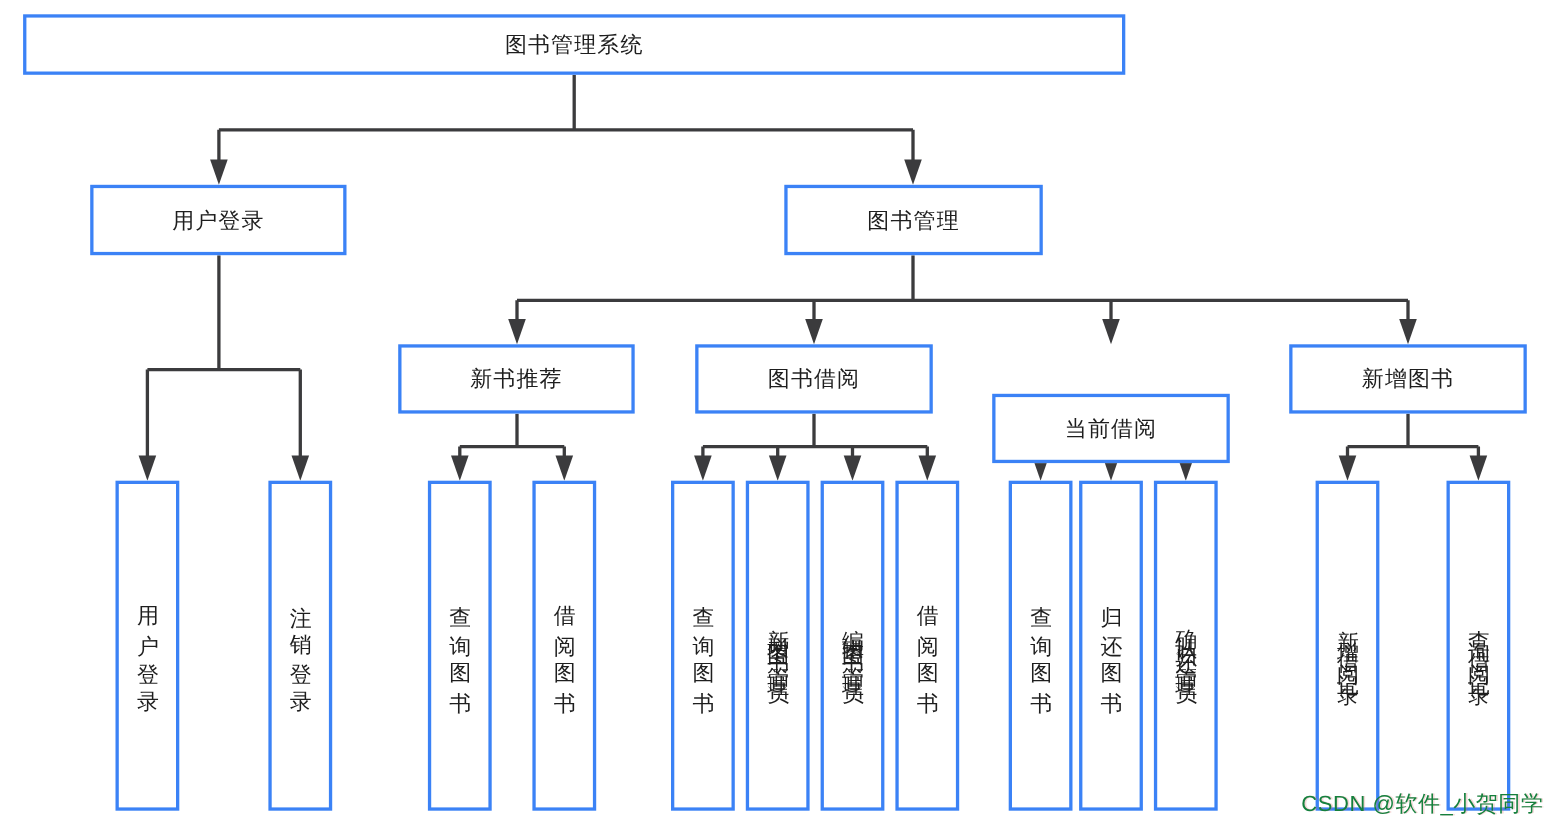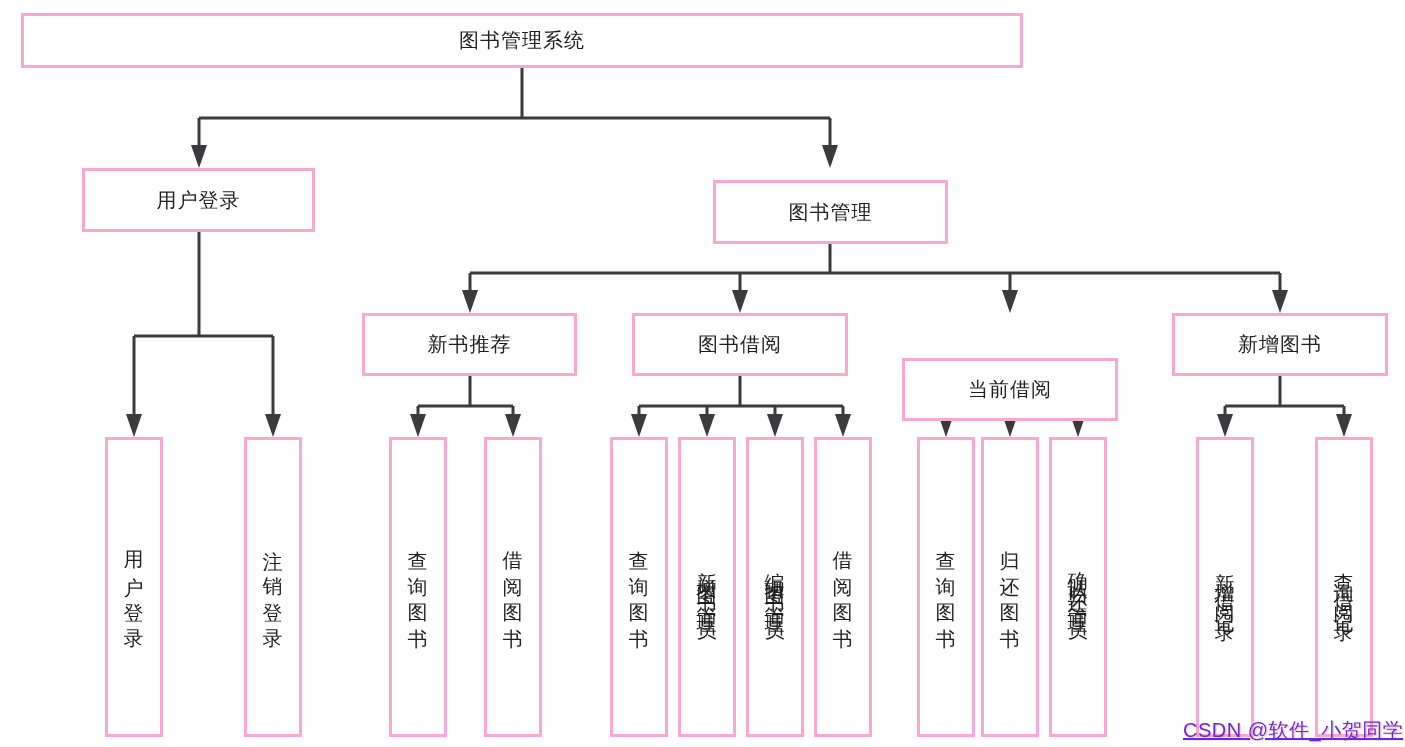--- a/index.html
+++ b/index.html
@@ -14,21 +14,21 @@
   #wires {
     position: absolute;
     left: 0; top: 0;
     width: 1405px; height: 747px;
     z-index: 1;
   }
   .node {
     position: absolute;
     box-sizing: border-box;
     background: #ffffff;
-    border: 3px solid #f9a8d4;
+    border: 3px solid #3b82f6;
     display: flex;
     align-items: center;
     justify-content: center;
     z-index: 2;
     color: #1e1e1e;
     font-size: 20px;
     letter-spacing: 1px;
   }
   .hbox {  }
   .vbox {
@@ -41,25 +41,24 @@
     text-orientation: mixed;
     white-space: nowrap;
     line-height: 1;
   }
   #watermark {
     position: absolute;
     left: 1183px;
     top: 717px;
     z-index: 3;
     font-size: 20px;
-    color: #6d28d9;
+    color: #15803d;
     letter-spacing: 0.5px;
     text-shadow: 1.5px 0.5px 0 rgba(216, 110, 110, 0.28);
     white-space: nowrap;
-    text-decoration: underline;
   }
 </style>
 </head>
 <body>
 
 <div id="stage">
 
   <svg id="wires" viewBox="0 0 1405 747" xmlns="http://www.w3.org/2000/svg">
     <g stroke="#3b3b3d" stroke-width="3" fill="none">
 
@@ -100,21 +99,21 @@
     </g>
   </svg>
 
   <div class="node hbox" style="left:21px; top:13px; width:1002px; height:55px;">
     <span>图书管理系统</span>
   </div>
 
   <div class="node hbox" style="left:82px; top:168px; width:233px; height:64px;">
     <span>用户登录</span>
   </div>
-  <div class="node hbox" style="left:713px; top:180px; width:235px; height:64px;">
+  <div class="node hbox" style="left:713px; top:168px; width:235px; height:64px;">
     <span>图书管理</span>
   </div>
 
   <div class="node hbox" style="left:632px; top:313px; width:216px; height:63px;">
     <span>图书借阅</span>
   </div>
   <div class="node hbox" style="left:362px; top:313px; width:215px; height:63px;">
     <span>新书推荐</span>
   </div>
   <div class="node hbox" style="left:902px; top:313px; width:216px; height:63px;margin-top:45px;">

